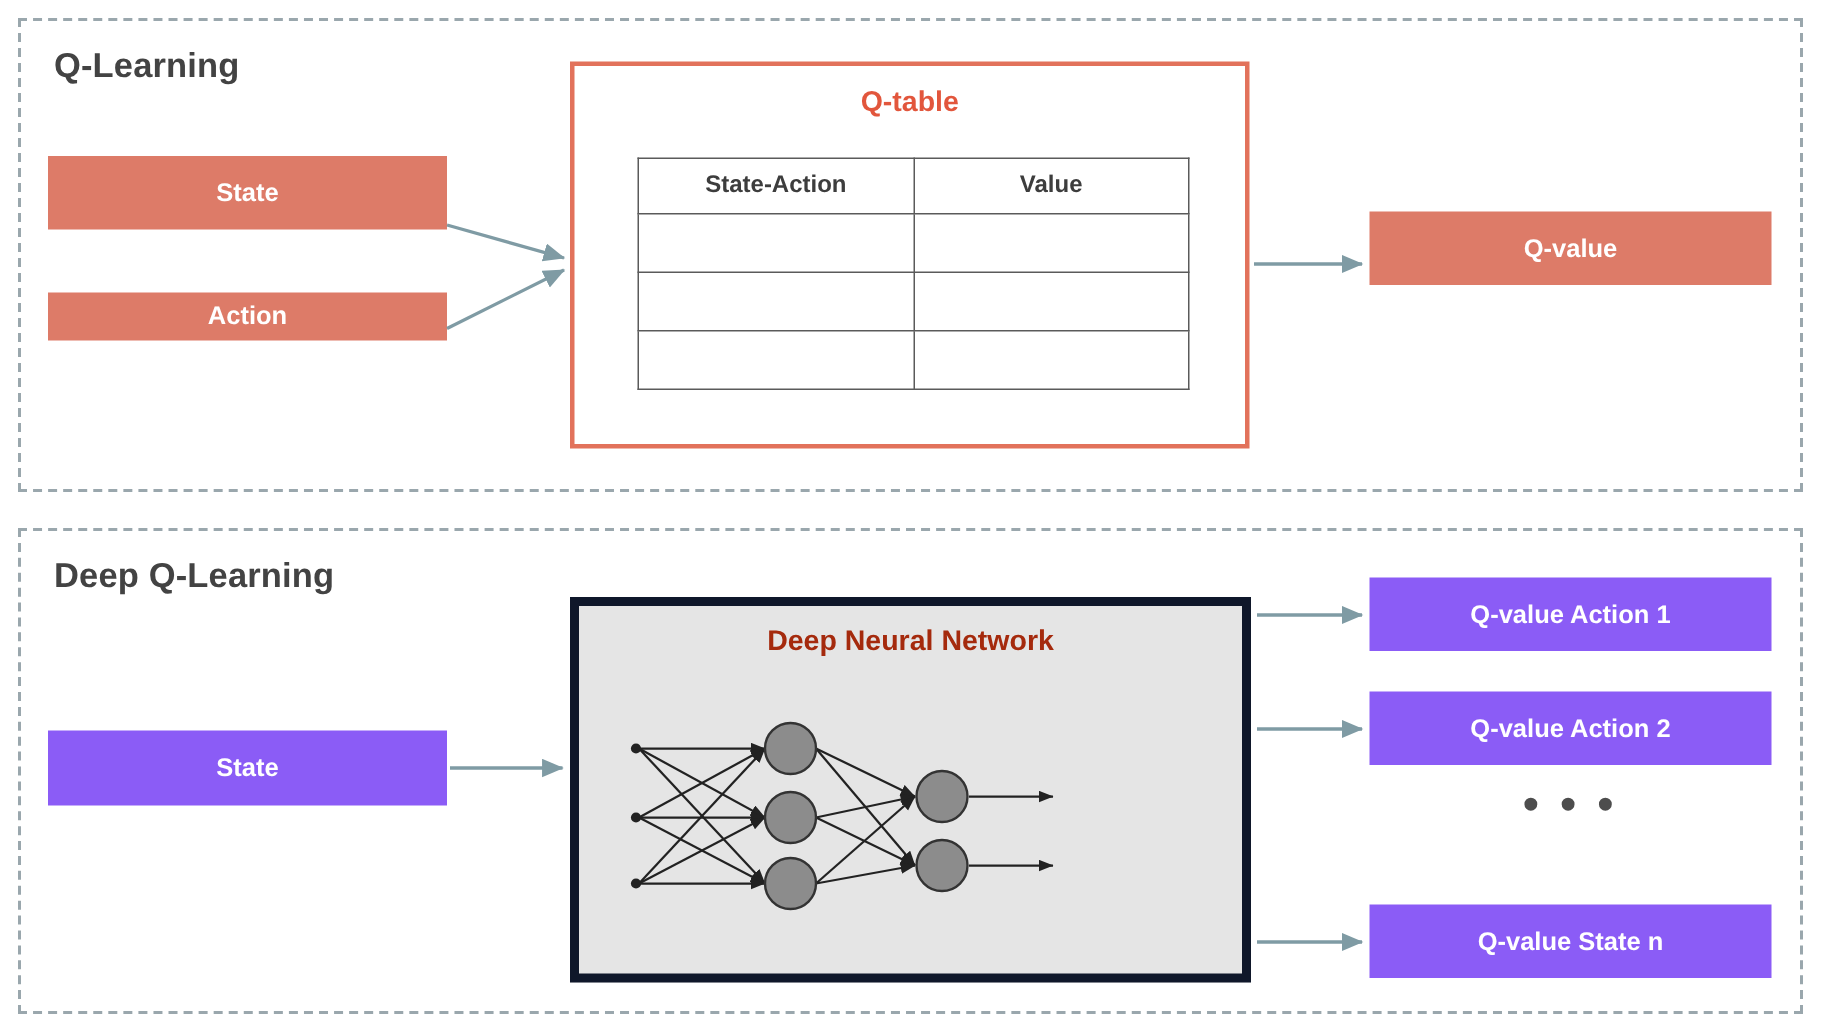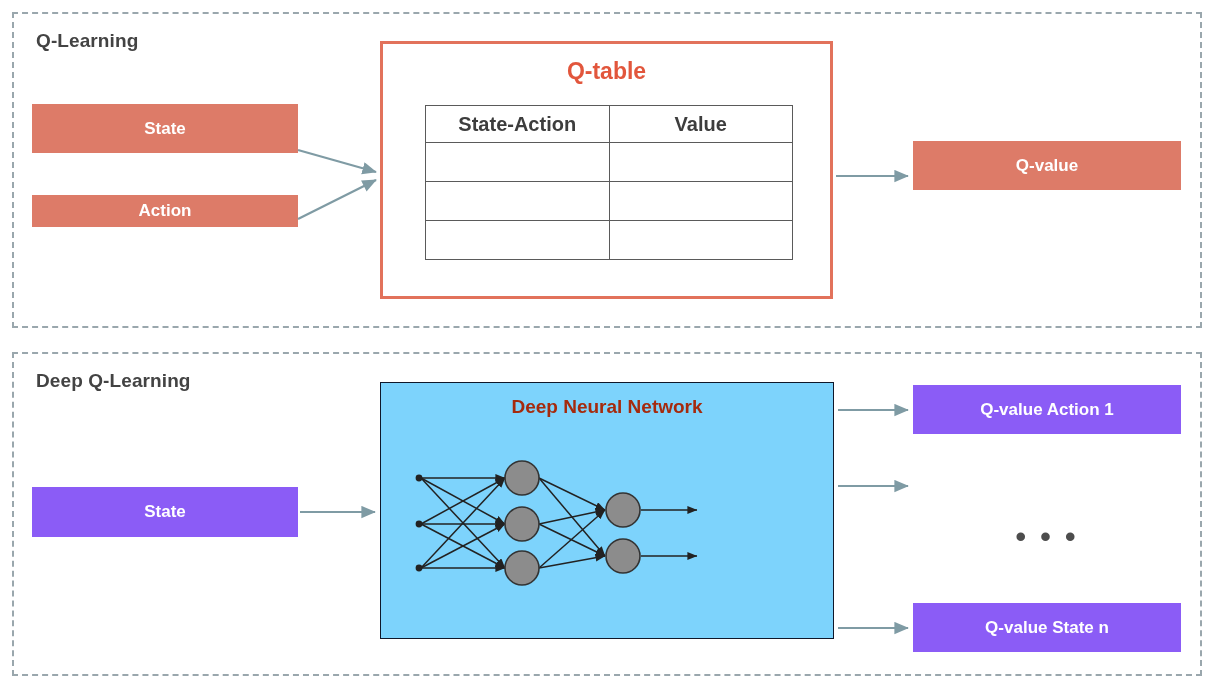--- a/index.html
+++ b/index.html
@@ -26,21 +26,21 @@
     background: #ffffff;
     box-sizing: border-box;
   }
   #panel-q        { left: 12px;  top: 12px;  width: 1190px; height: 316px; }
   #panel-dq       { left: 12px;  top: 352px; width: 1190px; height: 324px; }
 
   .panel-title {
     position: absolute;
     left: 22px;
     top: 16px;
-    font-size: 19px;
+    font-size: 23px;
     font-weight: bold;
     color: #434343;
     letter-spacing: .1px;
     white-space: nowrap;
   }
 
   
   .box {
     position: absolute;
     display: flex;
@@ -78,53 +78,53 @@
     background: #ffffff;
     box-sizing: border-box;
   }
   #qtable-title {
     position: absolute;
     left: 0;
     right: 0;
     top: 14px;
     text-align: center;
     color: #E2563C;
-    font-size: 23px;
+    font-size: 19px;
     font-weight: bold;
   }
   #qtable {
     position: absolute;
     left: 42px;
     top: 61px;
     width: 368px;
     border-collapse: collapse;
     table-layout: fixed;
   }
   #qtable td, #qtable th {
     border: 1px solid #5a5a5a;
     height: 38px;
     padding: 0;
-    font-size: 20px;
+    font-size: 16px;
     font-weight: bold;
     color: #3d3d3d;
     text-align: center;
     background: #ffffff;
   }
   #qtable th { height: 36px; }
   #qtable .empty-cell { font-weight: normal; }
 
   
   #dnn-frame {
     position: absolute;
     left: 380px;
-    top: 382px;
+    top: 398px;
     width: 454px;
     height: 257px;
-    border: 1px solid #0f172a;
-    background: #7dd3fc;
+    border: 6px solid #0f172a;
+    background: #e5e5e5;
     box-sizing: border-box;
   }
   #dnn-title {
     position: absolute;
     left: 0;
     right: 0;
     top: 13px;
     text-align: center;
     color: #A52A0D;
     font-size: 19px;
@@ -253,20 +253,21 @@
       </g>
       <g fill="#8C8C8C" stroke="#333333" stroke-width="1.6">
         <circle cx="214" cy="64" r="17"></circle>
         <circle cx="214" cy="110" r="17"></circle>
       </g>
     </svg>
   </div>
 
   <div class="box darkred" id="box-qa1">Q-value Action 1</div>
 
+  <div class="box darkred" id="box-qa2">Q-value Action 2</div>
 
   <div id="ellipsis">• • •</div>
 
   <div class="box darkred" id="box-qan">Q-value State n</div>
 
   <svg class="arrow-layer" viewBox="0 0 1214 688">
     <defs>
       <marker id="ah" markerWidth="7" markerHeight="7" refX="6.2" refY="2.8" orient="auto" markerUnits="strokeWidth">
         <path d="M0,0 L6.6,2.8 L0,5.6 z" fill="#7F9BA4"></path>
       </marker>

